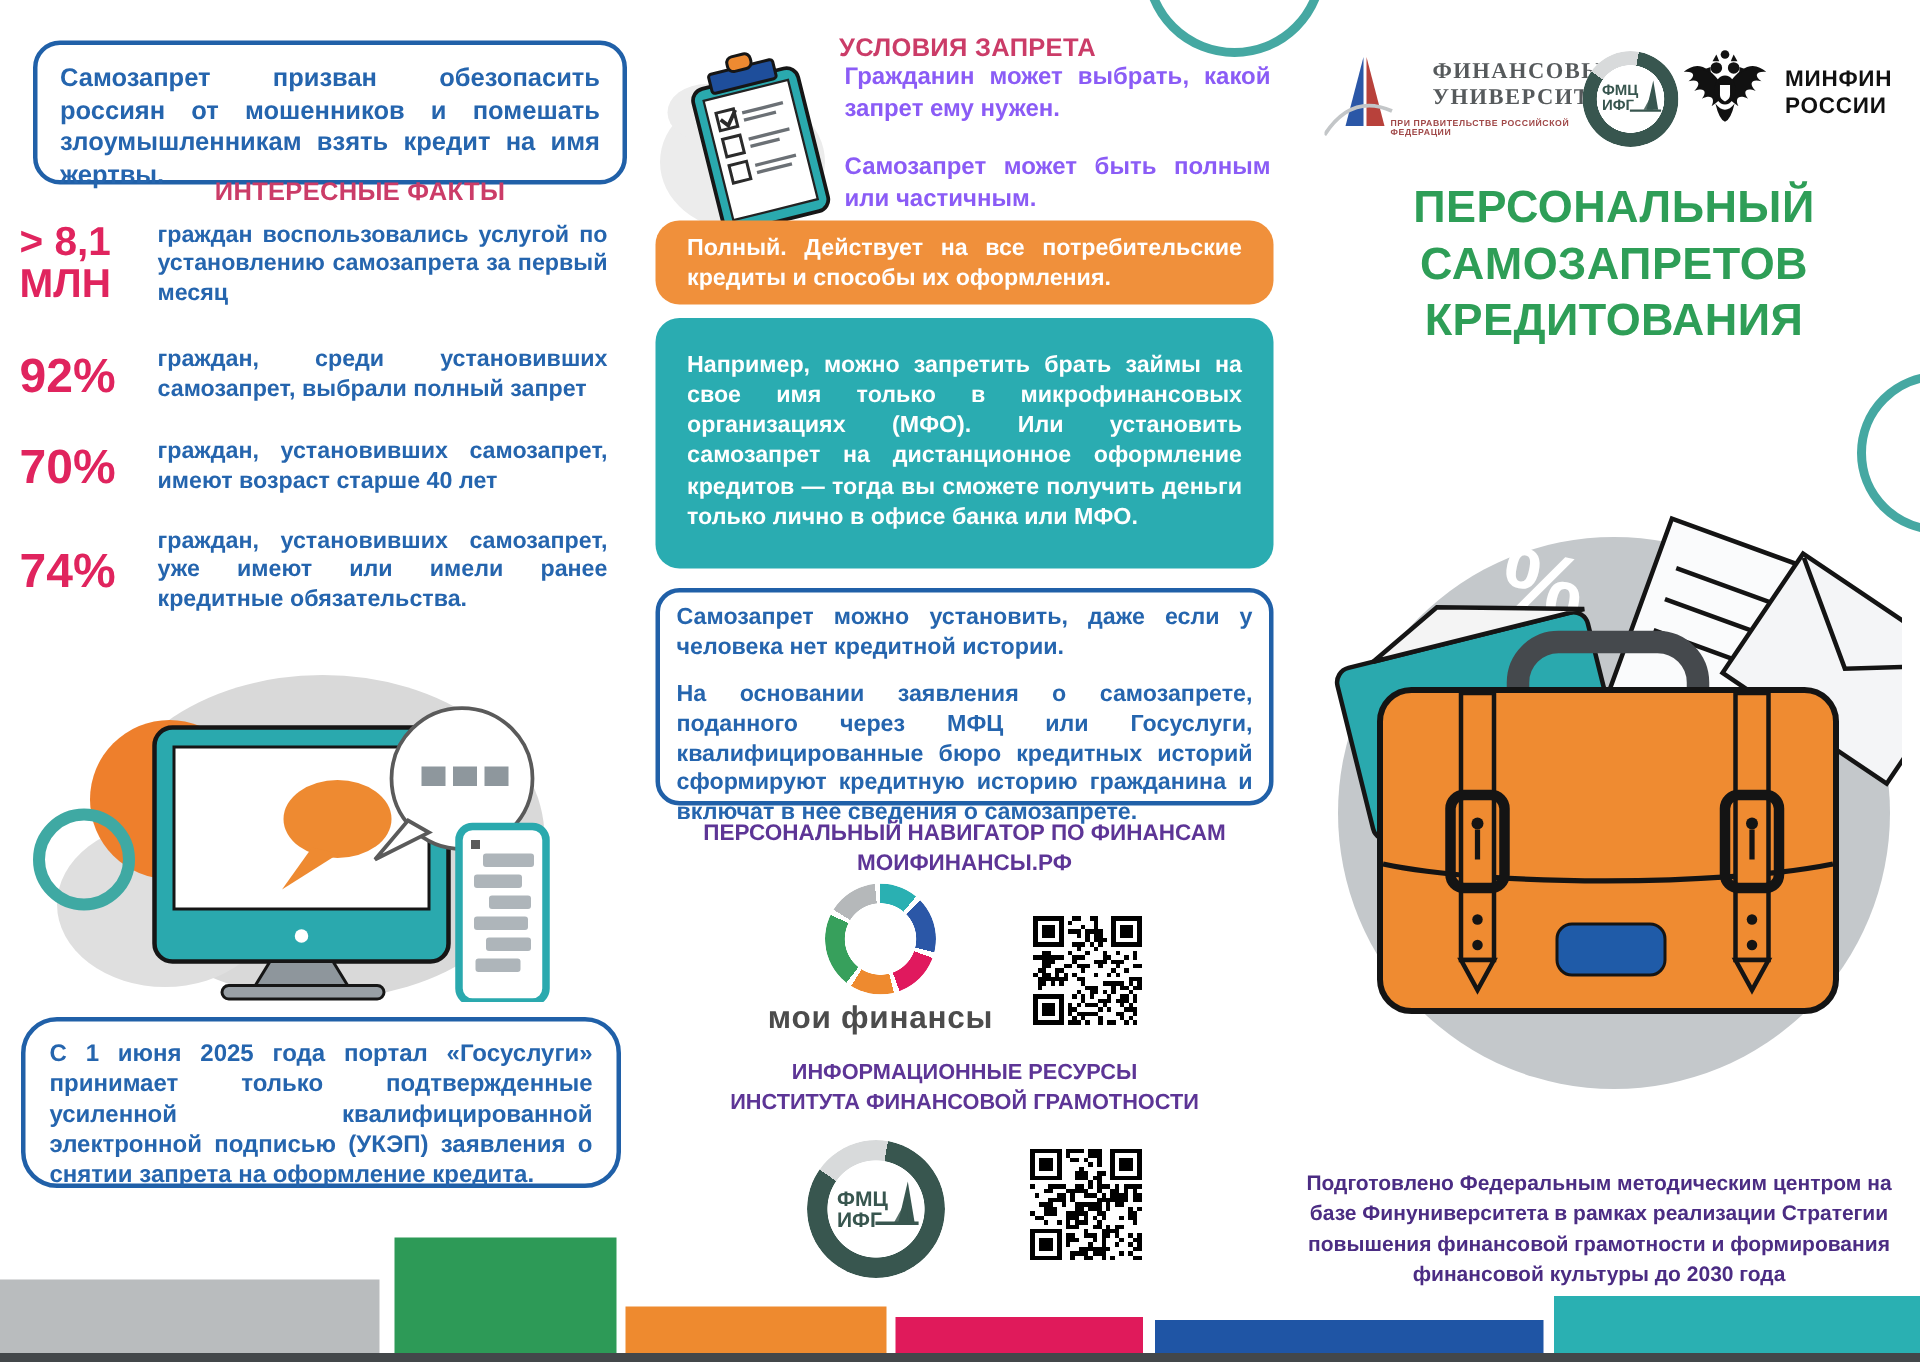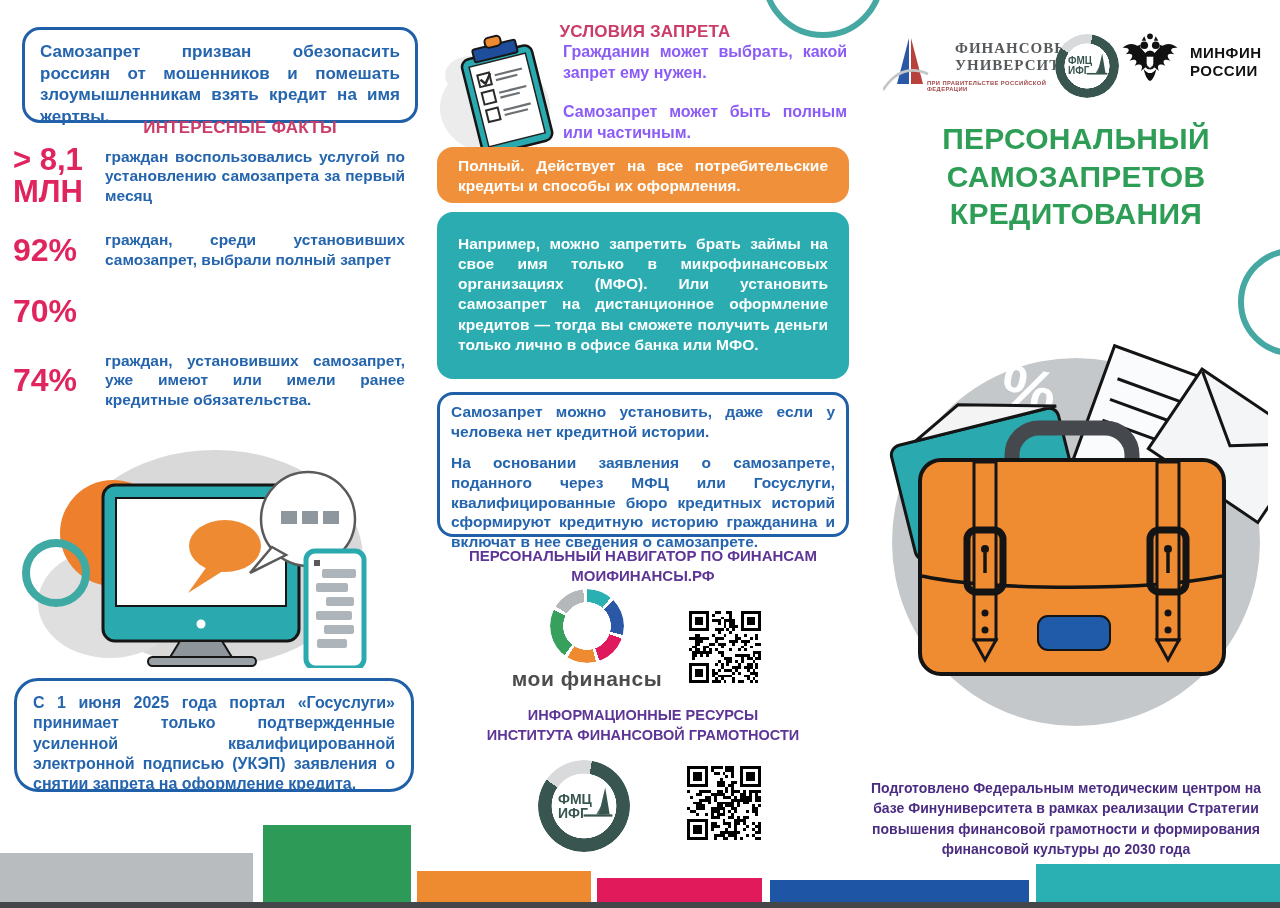--- a/index.html
+++ b/index.html
@@ -53,30 +53,31 @@
   <div class="ring abs" style="left:762px;top:-84px;width:110px;height:110px;"></div>
   <div class="ring abs" style="left:1238px;top:248px;width:96px;height:96px;"></div>
 
   <div class="abs blue-box" style="left:22px;top:27px;width:396px;height:96px;padding:11px 15px;font-size:17px;">
     <span>Самозапрет призван обезопасить россиян от мошенников и помешать злоумышленникам взять кредит на имя жертвы.</span>
   </div>
 
   <div class="abs crimson-h" style="left:60px;top:118px;width:360px;">ИНТЕРЕСНЫЕ ФАКТЫ</div>
 
   <div class="abs fact" style="left:13px;top:142px;width:392px;height:68px;">
-    <div class="fact-value" style="font-size:31px;">&gt; 8,1
+    <div class="fact-value" style="font-size:27px;">&gt; 8,1
 МЛН</div>
     <div class="fact-text">граждан воспользовались  услугой по установлению  самозапрета за первый месяц</div>
   </div>
   <div class="abs fact" style="left:13px;top:222px;width:392px;height:56px;">
     <div class="fact-value" style="font-size:32px;">92%</div>
     <div class="fact-text">граждан, среди установивших самозапрет, выбрали полный запрет</div>
   </div>
   <div class="abs fact" style="left:13px;top:283px;width:392px;height:56px;">
     <div class="fact-value" style="font-size:32px;">70%</div>
+    <div class="fact-text">граждан, установивших самозапрет, имеют возраст старше 40 лет</div>
   </div>
   <div class="abs fact" style="left:13px;top:342px;width:392px;height:76px;">
     <div class="fact-value" style="font-size:32px;">74%</div>
     <div class="fact-text">граждан, установивших самозапрет, уже имеют  или имели  ранее кредитные обязательства.</div>
   </div>
 
   <svg class="abs" style="left:20px;top:443px;" width="350" height="225" viewBox="0 0 350 225">
     <ellipse cx="195" cy="115" rx="148" ry="108" fill="#D9D9D9"></ellipse>
     <ellipse cx="90" cy="160" rx="72" ry="55" fill="#DFDFDF"></ellipse>
     <circle cx="93" cy="90" r="53" fill="#EE7F2C"></circle>

